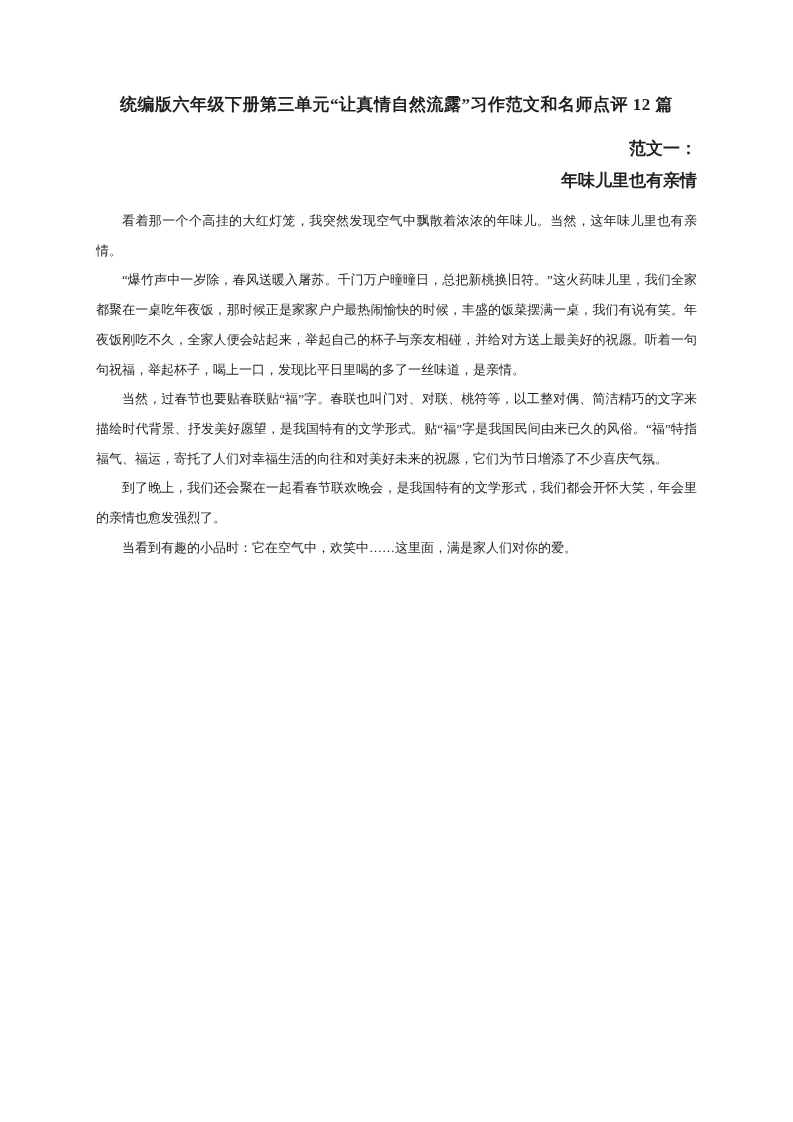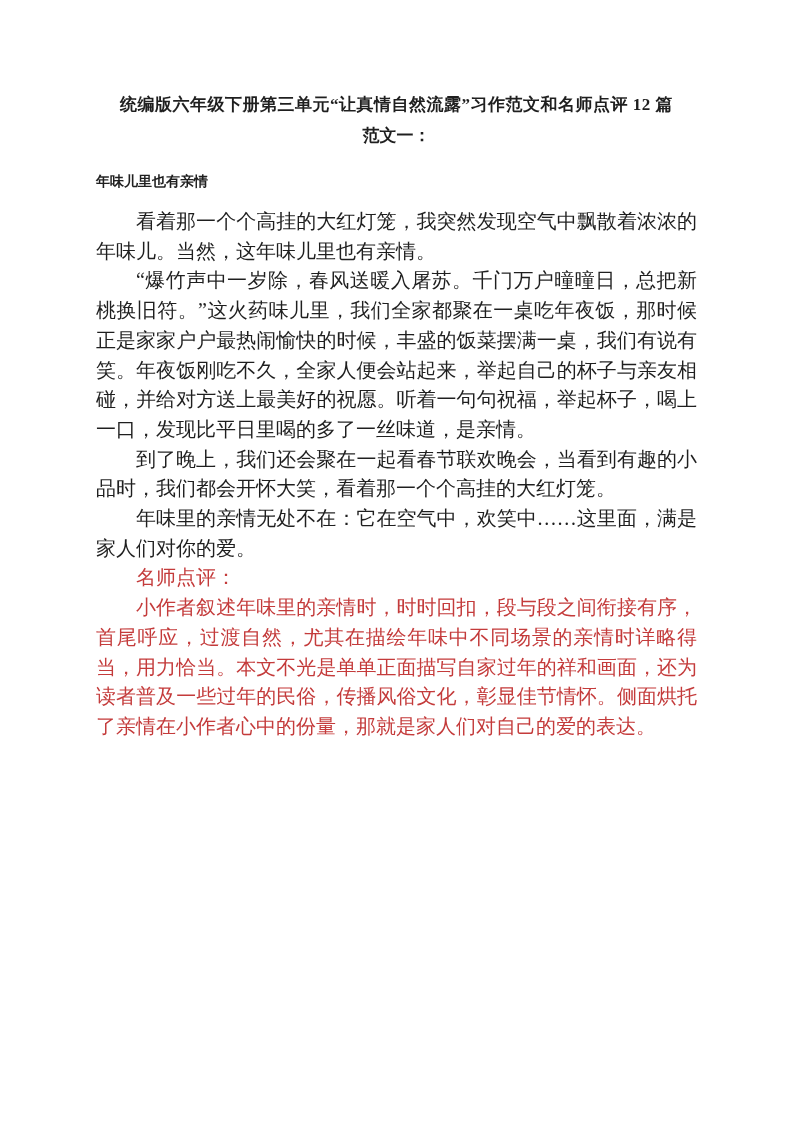--- a/index.html
+++ b/index.html
@@ -26,41 +26,41 @@
 
   .doc-title {
     font-size: 17px;
     font-weight: bold;
     text-align: center;
     line-height: 22px;
     letter-spacing: 0.5px;
   }
 
   .section-label {
-    margin-top: 9px;
+    margin-top: 22px;
     font-size: 17px;
     font-weight: bold;
     line-height: 22px;
-    text-align: center;
+    text-align: right;
   }
 
   .essay-title {
-    margin-top: 24px;
-    font-size: 14px;
+    margin-top: 10px;
+    font-size: 17px;
     font-weight: bold;
-    text-align: left;
+    text-align: right;
     line-height: 22px;
   }
 
   .essay-body {
     margin-top: 14px;
   }
 
   .para {
-    font-size: 20px;
+    font-size: 13px;
     line-height: 29.7px;
     text-align: justify;
     text-justify: inter-ideograph;
     text-indent: 2em;
     word-break: break-all;
   }
 
   .comment-heading {
     color: var(--comment-red, #c43b3b);
   }
@@ -76,22 +76,19 @@
 
   <h1 class="doc-title">统编版六年级下册第三单元“让真情自然流露”习作范文和名师点评 12 篇</h1>
 
   <h2 class="section-label">范文一：</h2>
 
   <h3 class="essay-title">年味儿里也有亲情</h3>
 
   <div class="essay-body">
     <p class="para">看着那一个个高挂的大红灯笼，我突然发现空气中飘散着浓浓的年味儿。当然，这年味儿里也有亲情。</p>
     <p class="para">“爆竹声中一岁除，春风送暖入屠苏。千门万户曈曈日，总把新桃换旧符。”这火药味儿里，我们全家都聚在一桌吃年夜饭，那时候正是家家户户最热闹愉快的时候，丰盛的饭菜摆满一桌，我们有说有笑。年夜饭刚吃不久，全家人便会站起来，举起自己的杯子与亲友相碰，并给对方送上最美好的祝愿。听着一句句祝福，举起杯子，喝上一口，发现比平日里喝的多了一丝味道，是亲情。</p>
-    <p class="para">到了晚上，我们还会聚在一起看春节联欢晚会，当看到有趣的小品时，我们都会开怀大笑，看着那一个个高挂的大红灯笼。</p>
-    <p class="para">年味里的亲情无处不在：它在空气中，欢笑中……这里面，满是家人们对你的爱。</p>
+    <p class="para">当然，过春节也要贴春联贴“福”字。春联也叫门对、对联、桃符等，以工整对偶、简洁精巧的文字来描绘时代背景、抒发美好愿望，是我国特有的文学形式。贴“福”字是我国民间由来已久的风俗。“福”特指福气、福运，寄托了人们对幸福生活的向往和对美好未来的祝愿，它们为节日增添了不少喜庆气氛。</p>
+    <p class="para">到了晚上，我们还会聚在一起看春节联欢晚会，是我国特有的文学形式，我们都会开怀大笑，年会里的亲情也愈发强烈了。</p>
+    <p class="para">当看到有趣的小品时：它在空气中，欢笑中……这里面，满是家人们对你的爱。</p>
   </div>
 
-  <div>
-    <p class="para comment-heading">名师点评：</p>
-    <p class="para comment-body">小作者叙述年味里的亲情时，时时回扣，段与段之间衔接有序，首尾呼应，过渡自然，尤其在描绘年味中不同场景的亲情时详略得当，用力恰当。本文不光是单单正面描写自家过年的祥和画面，还为读者普及一些过年的民俗，传播风俗文化，彰显佳节情怀。侧面烘托了亲情在小作者心中的份量，那就是家人们对自己的爱的表达。</p>
-  </div>
 
 </div>
 
 </body></html>

